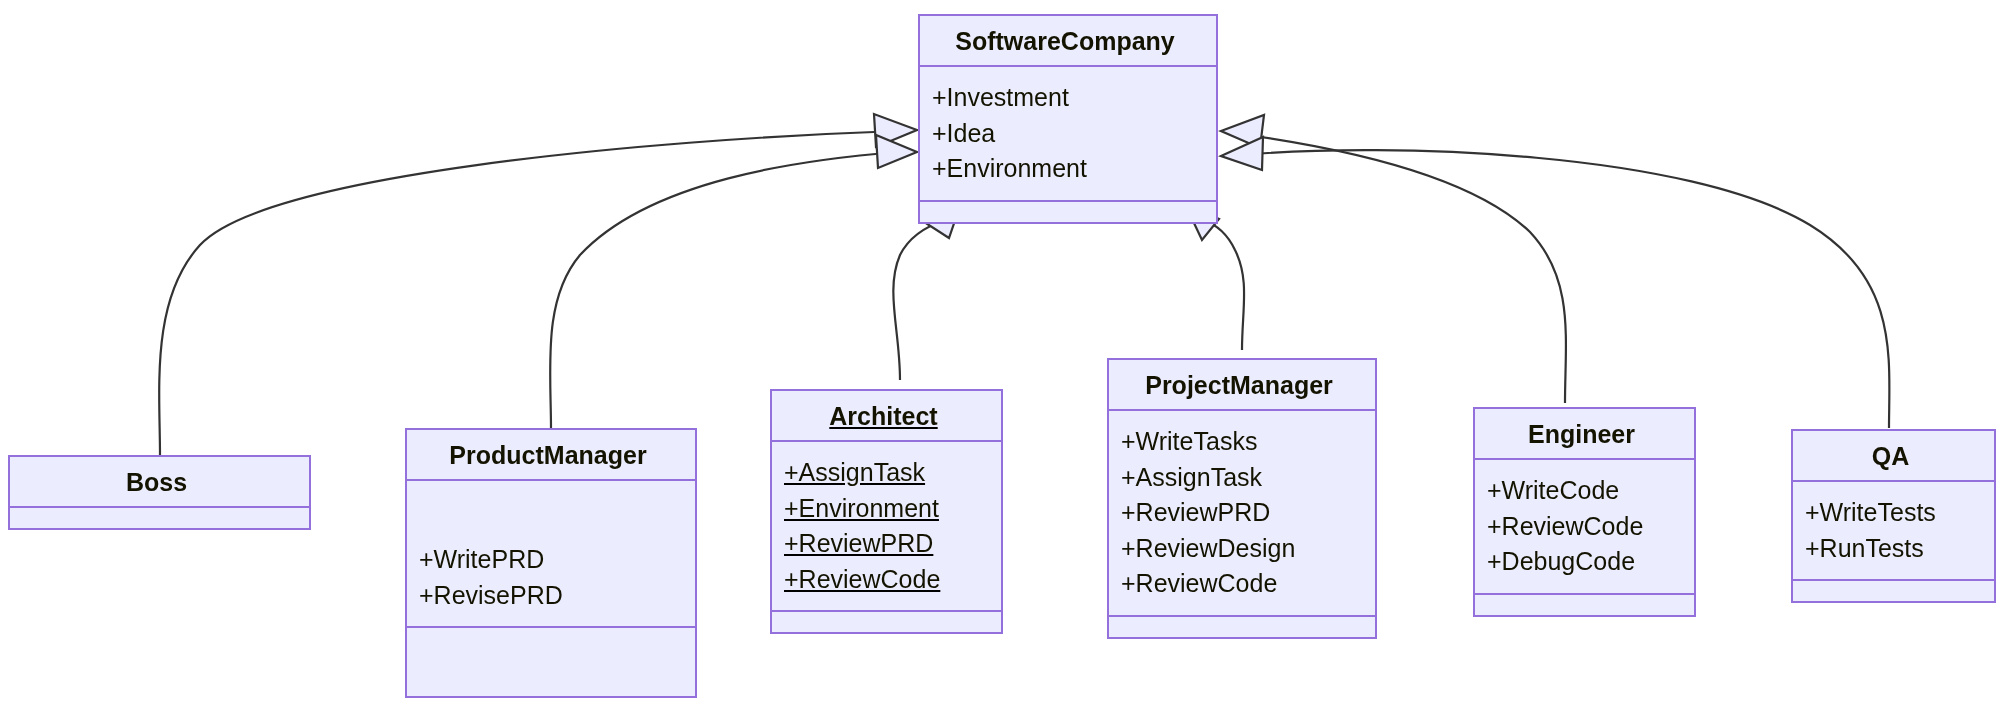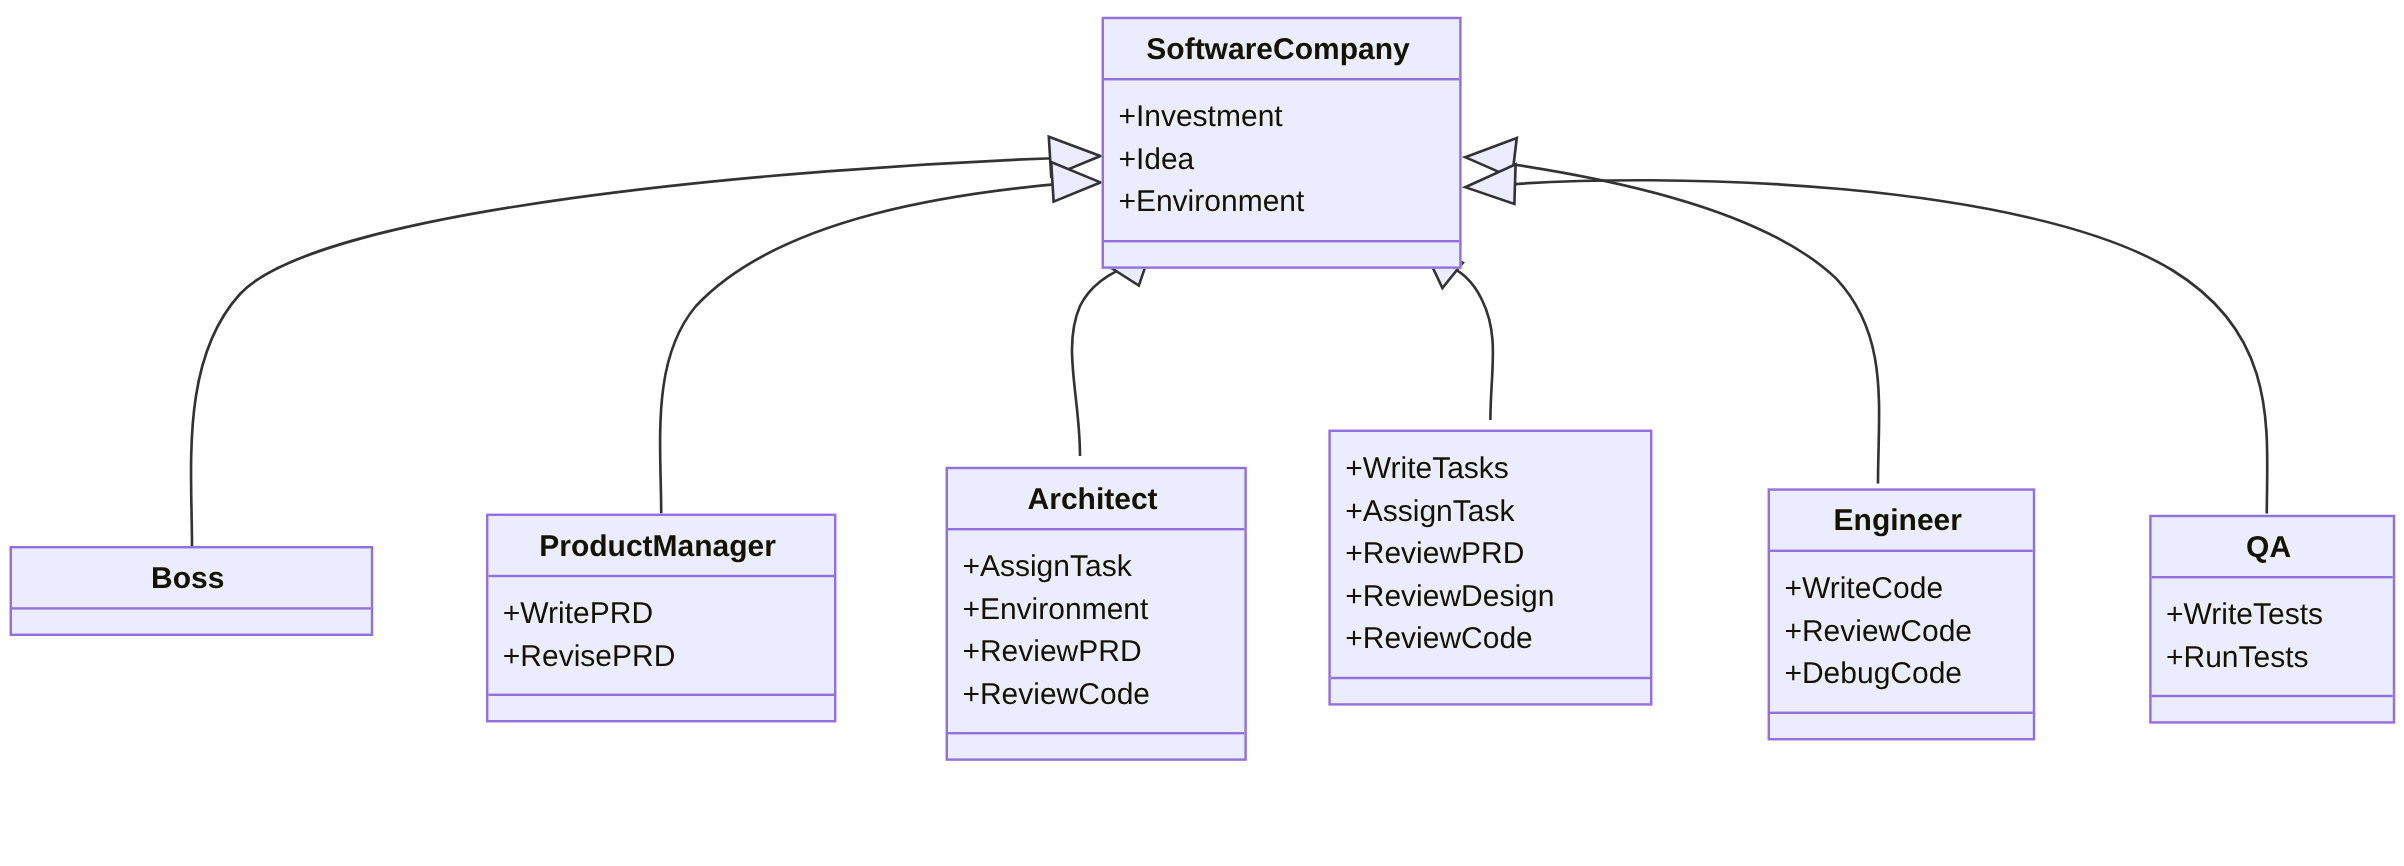--- a/index.html
+++ b/index.html
@@ -105,41 +105,42 @@
       <div class="member-row">+Environment</div>
     </div>
     <div class="class-methods"></div>
   </div>
 
   <div class="uml-class" style="left:8px; top:455px; width:303px;justify-content:center;">
     <div class="class-title">Boss</div>
     <div class="class-methods"></div>
   </div>
 
-  <div class="uml-class" style="left:405px; top:428px; width:292px;">
+  <div class="uml-class" style="left:405px; top:428px; width:292px;gap:48px;">
     <div class="class-title">ProductManager</div>
     <div class="class-members">
       <div class="member-row">+WritePRD</div>
       <div class="member-row">+RevisePRD</div>
     </div>
     <div class="class-methods"></div>
   </div>
 
-  <div class="uml-class" style="left:788px; top:389px; width:251px;">
+  <div class="uml-class" style="left:770px; top:389px; width:233px;text-decoration:underline;">
     <div class="class-title">Architect</div>
     <div class="class-members">
       <div class="member-row">+AssignTask</div>
       <div class="member-row">+Environment</div>
       <div class="member-row">+ReviewPRD</div>
       <div class="member-row">+ReviewCode</div>
     </div>
     <div class="class-methods"></div>
   </div>
 
   <div class="uml-class" style="left:1107px; top:358px; width:270px;">
+    <div class="class-title">ProjectManager</div>
     <div class="class-members">
       <div class="member-row">+WriteTasks</div>
       <div class="member-row">+AssignTask</div>
       <div class="member-row">+ReviewPRD</div>
       <div class="member-row">+ReviewDesign</div>
       <div class="member-row">+ReviewCode</div>
     </div>
     <div class="class-methods"></div>
   </div>
 

